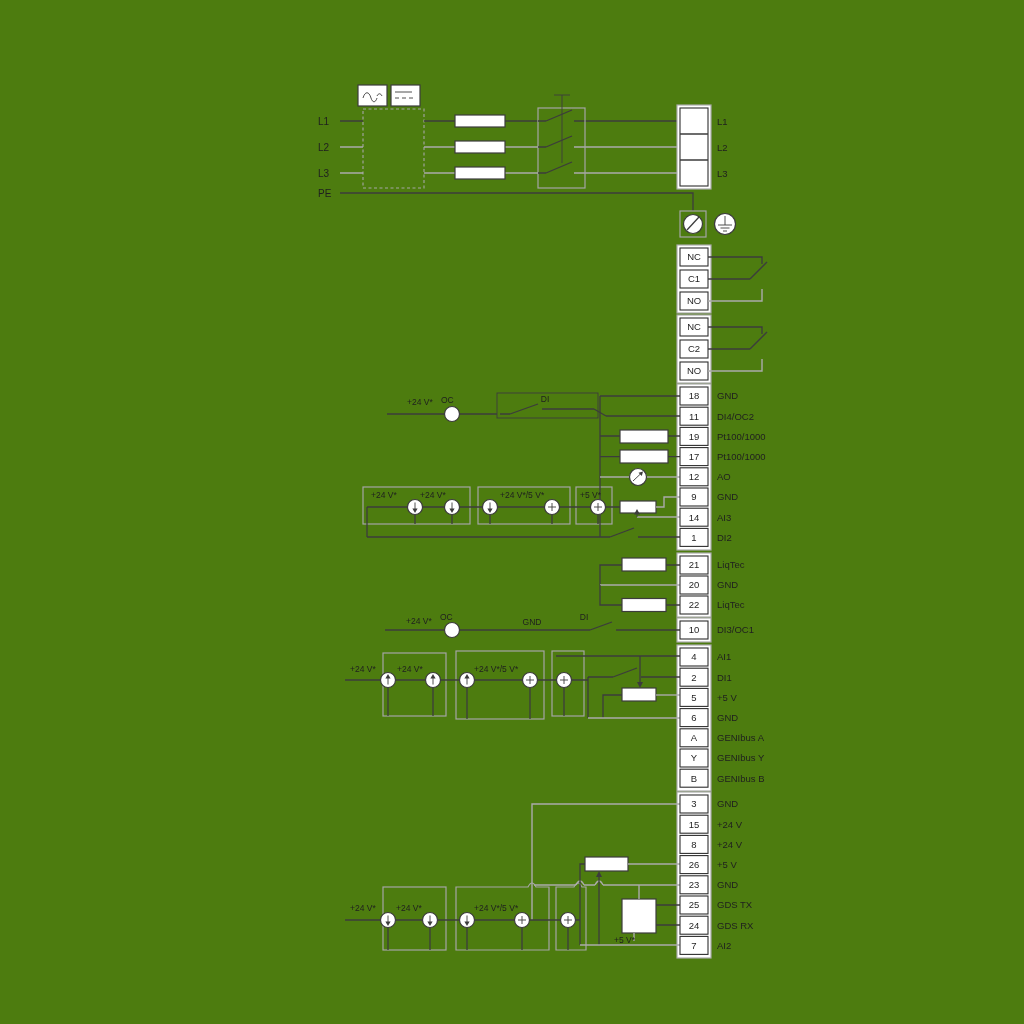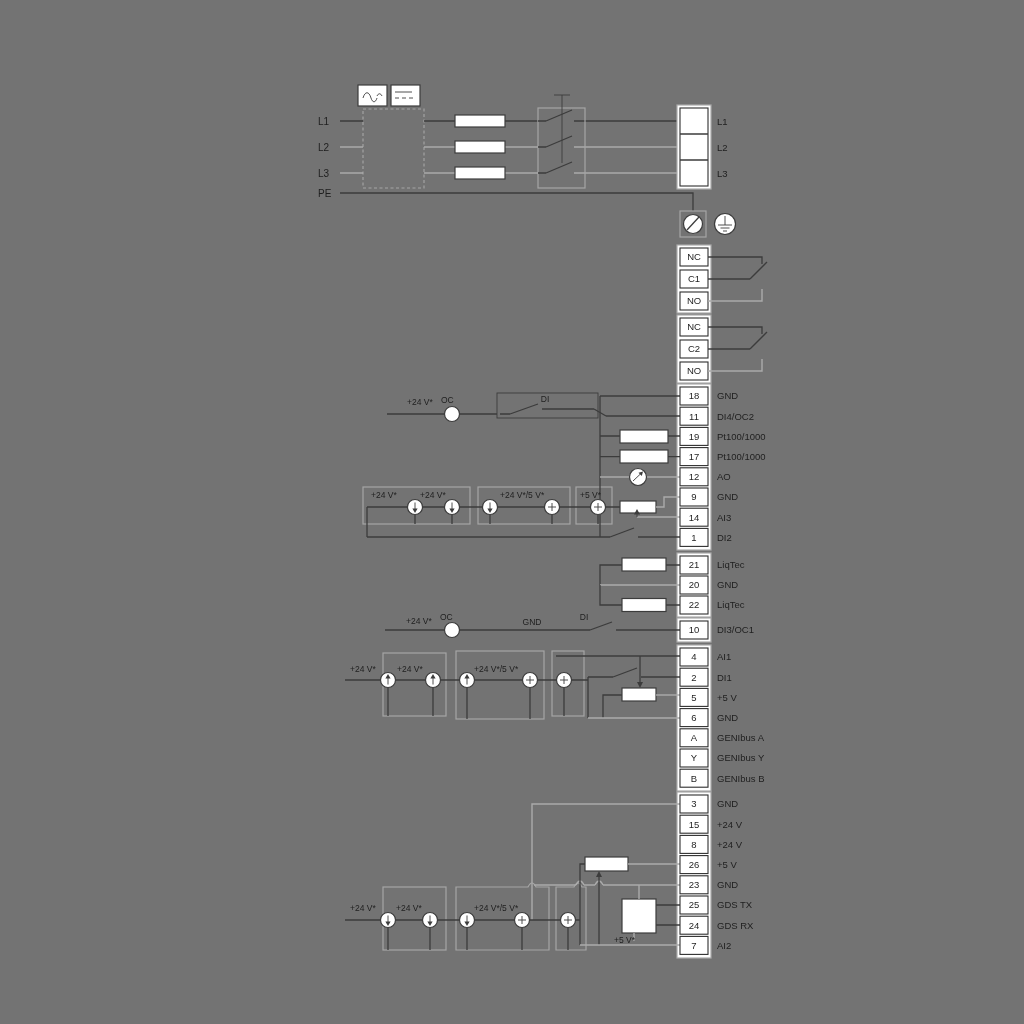--- a/index.html
+++ b/index.html
@@ -1,16 +1,16 @@
 <!DOCTYPE html>
 <html><head>
 <meta charset="utf-8">
 <style>
   html,body{margin:0;padding:0;background:#ffffff;}
-  #canvas{position:relative;width:1024px;height:1024px;background:#737373;overflow:hidden;}
+  #canvas{position:relative;width:1024px;height:1024px;background:#4d7c0f;overflow:hidden;}
   svg{position:absolute;left:0;top:0;}
   text{font-family:"Liberation Sans","DejaVu Sans",sans-serif;fill:#1f1f1f;}
   .t10{font-size:10px;}
   .t9{font-size:9.5px;}
   .t8{font-size:8.5px;}
   .wb{stroke:#3c3c3c;stroke-width:1.3;fill:none;}
   .wg{stroke:#ababab;stroke-width:1.4;fill:none;}
   .thin{stroke:#3c3c3c;stroke-width:0.9;fill:none;}
   .comp{stroke:#3c3c3c;stroke-width:1.2;fill:#ffffff;}
   .frame{stroke:#a6a6a6;stroke-width:1.2;fill:none;}

